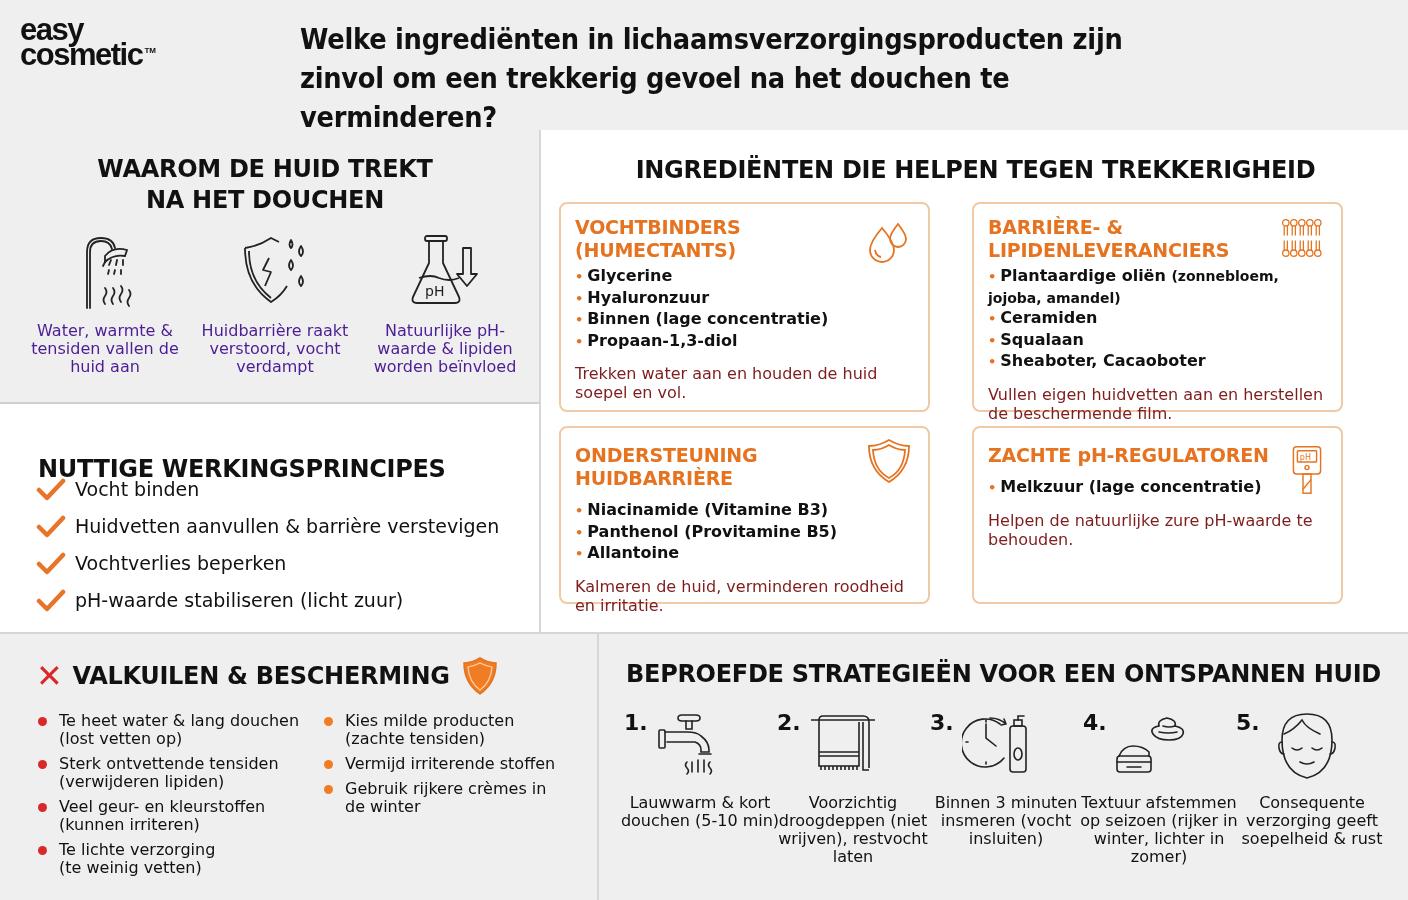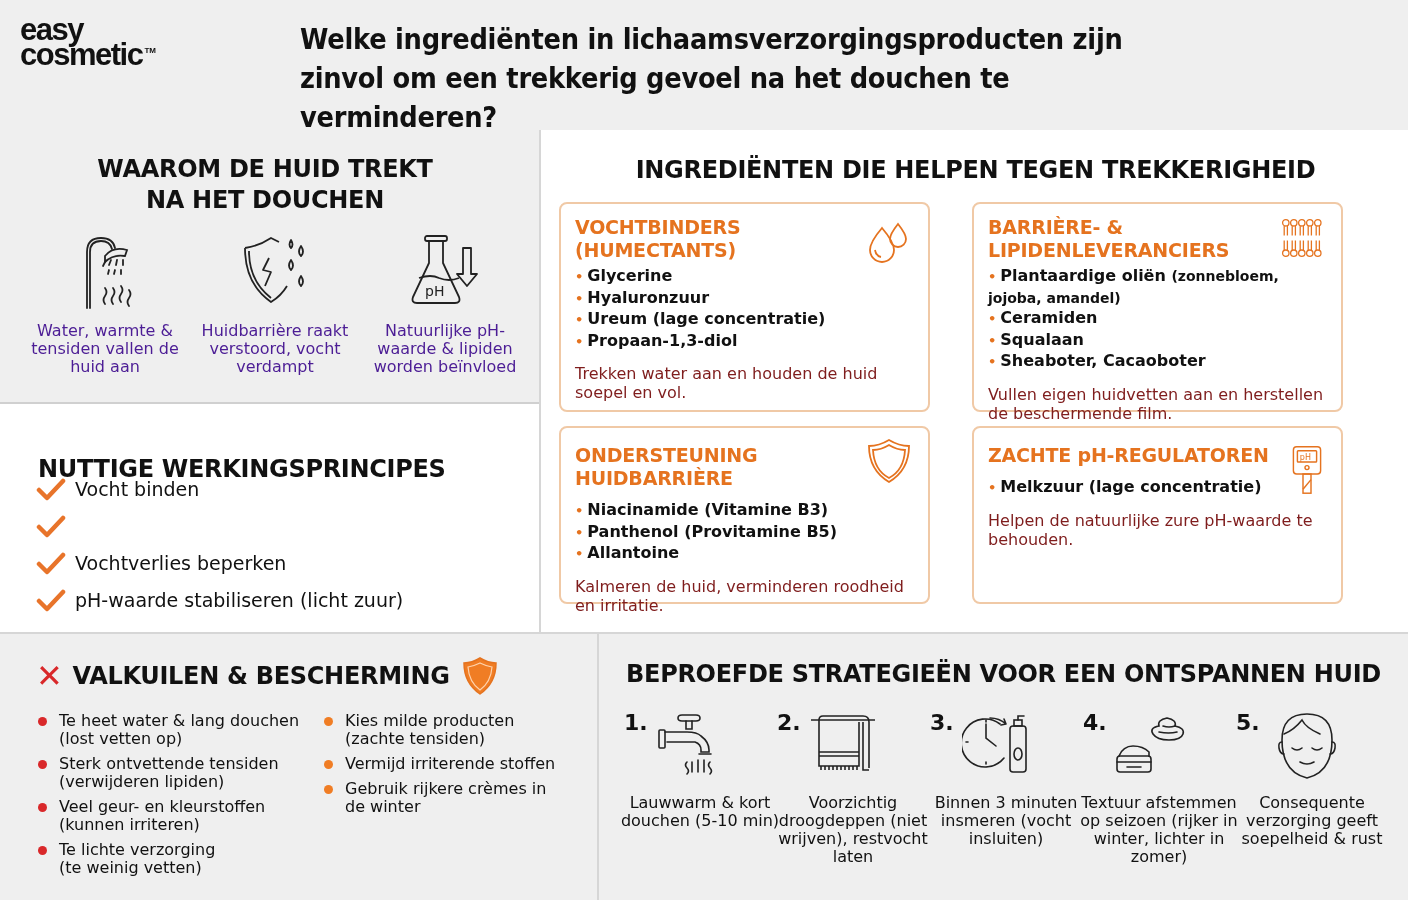--- a/index.html
+++ b/index.html
@@ -112,20 +112,21 @@
     <li>
       <svg class="chk" viewBox="0 0 30 24">
           <path d="M3 13 l8 8 L27 4" stroke="#e8742a" stroke-width="4.5" fill="none" stroke-linecap="round" stroke-linejoin="round"></path>
         </svg>
       <span>Vocht binden</span>
     </li>
     <li>
       <svg class="chk" viewBox="0 0 30 24">
           <path d="M3 13 l8 8 L27 4" stroke="#e8742a" stroke-width="4.5" fill="none" stroke-linecap="round" stroke-linejoin="round"></path>
         </svg>
+      <span>Huidvetten aanvullen &amp; barrière verstevigen</span>
     </li>
     <li>
       <svg class="chk" viewBox="0 0 30 24">
           <path d="M3 13 l8 8 L27 4" stroke="#e8742a" stroke-width="4.5" fill="none" stroke-linecap="round" stroke-linejoin="round"></path>
         </svg>
       <span>Vochtverlies beperken</span>
     </li>
     <li>
       <svg class="chk" viewBox="0 0 30 24">
           <path d="M3 13 l8 8 L27 4" stroke="#e8742a" stroke-width="4.5" fill="none" stroke-linecap="round" stroke-linejoin="round"></path>
@@ -144,21 +145,21 @@
       <span>(HUMECTANTS)</span>
     </div>
     <svg class="card-icon" viewBox="0 0 50 50" fill="none" stroke="#e5731f" stroke-width="1.8">
       <path d="M18 12 q-12 14-12 22 a12 12 0 0 0 24 0 q0-8-12-22z"></path>
       <path d="M34 8 q-8 10-8 15 a8 8 0 0 0 16 0 q0-5-8-15z"></path>
       <path d="M11 34 q1 6 6 7"></path>
     </svg>
     <ul>
       <li><span class="dot">•</span><span>Glycerine</span></li>
       <li><span class="dot">•</span><span>Hyaluronzuur</span></li>
-      <li><span class="dot">•</span><span>Ureum (lage concentratie)</span></li>
+      <li><span class="dot">•</span><span>Binnen (lage concentratie)</span></li>
       <li><span class="dot">•</span><span>Propaan-1,3-diol</span></li>
     </ul>
     <p class="desc">Trekken water aan en houden de huid soepel en vol.</p>
   </div>
 
   <div class="card" style="left:431px; top:72px; height:210px;">
     <div class="card-title">
       <span>BARRIÈRE- &amp;</span><br>
       <span>LIPIDENLEVERANCIERS</span>
     </div>

